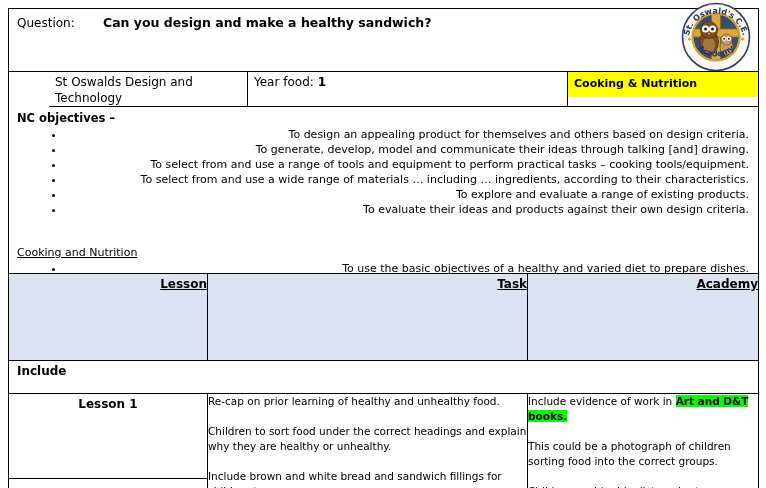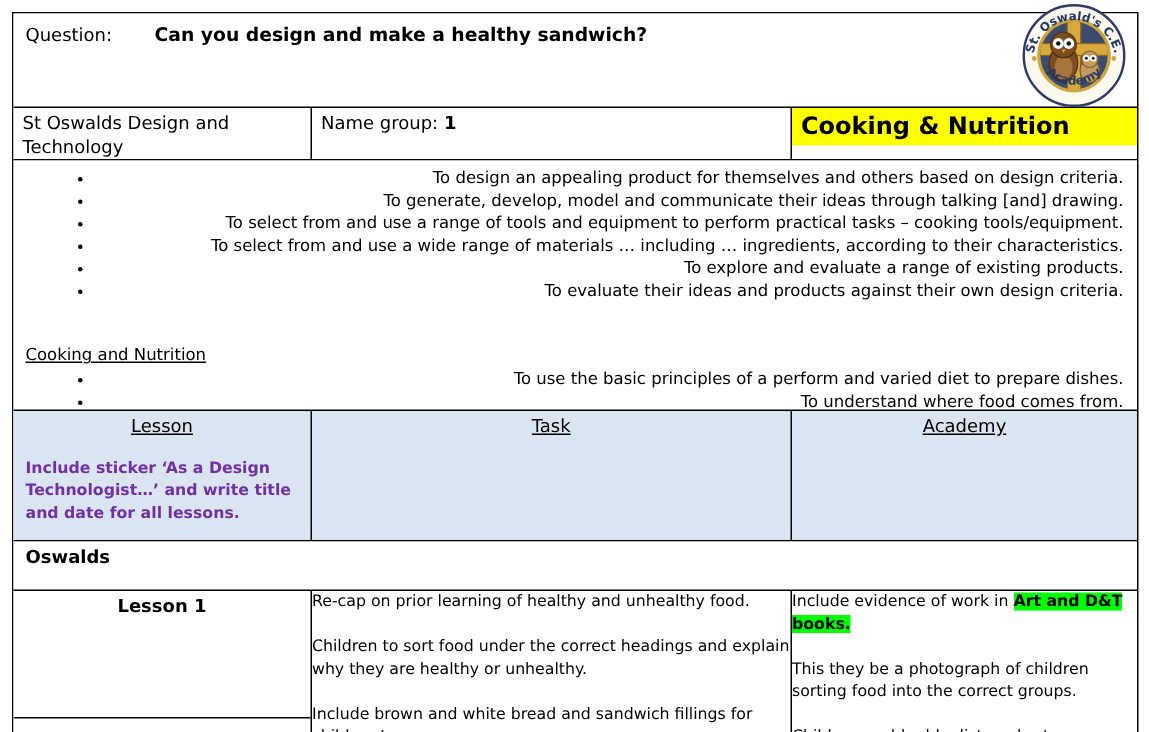--- a/index.html
+++ b/index.html
@@ -26,36 +26,36 @@
   .r1 { height: 62px; padding: 6px 8px; position: relative; }
   .hdr-line { display: flex; align-items: baseline; font-size: 12px; }
   .hdr-line + .hdr-line { margin-top: 13px; flex-direction: column; }
   .hdr-label { min-width: 74px; }
   .hdr-value { font-weight: bold; font-size: 12.5px; margin-left: 12px; }
 
   
   .logo { position: absolute; left: 681px; top: 2px; width: 70px; height: 70px; z-index: 5; }
 
   
-  .r2 { height: 35px; }
+  .r2 { height: 35px; margin-left: 40px; }
   .r2 .cell { padding: 2px 6px; font-size: 12px; line-height: 16px; }
   .strand-cell { padding: 0 !important; }
-  .strand-hl { background: #ffff00; font-weight: bold; padding: 4px 6px 5px; font-size: 16px; }
+  .strand-hl { background: #ffff00; font-weight: bold; padding: 4px 6px 5px; font-size: 11px; }
 
   
   .r3 { height: 166px; padding: 3px 8px; }
   .obj-heading { font-weight: bold; font-size: 11.5px; line-height: 16px; }
   .obj-list { margin: 1px 0 0; padding-left: 48px; }
   .obj-list li { line-height: 15px; font-size: 11px; text-align: right; }
   .obj-subheading { margin-top: 28px; text-decoration: underline; font-size: 11px; line-height: 15px; }
 
   
   .r4 { height: 87px; }
   .r4 .cell { background: #dbe5f1; padding-top: 3px; }
-  .col-head { text-align: center; font-weight: normal; font-size: 12px; text-decoration: underline; }
+  .col-head { text-align: right; font-weight: bold; font-size: 12px; text-decoration: underline; }
   .note {
     margin: 14px 8px 0; font-weight: bold; color: #7030a0;
     font-size: 10.5px; line-height: 15px;
   }
 
   
   .r5 { height: 32px; padding: 3px 8px; font-weight: bold; font-size: 12px; }
 
   
   .r6 { height: 140px; border-bottom: none; }
@@ -79,75 +79,75 @@
         </div>
       </div>
     </div>
 
     <div class="row r2">
       <div class="cell c1">
         <div>St Oswalds Design and Technology</div>
 
       </div>
       <div class="cell c2">
-        <span>Name group:</span>
+        <span>Year food:</span>
         <b>1</b>
       </div>
       <div class="cell c3 strand-cell">
         <div class="strand-hl">Cooking &amp; Nutrition</div>
       </div>
     </div>
 
     <div class="row">
       <div class="cell r3" style="width:748px">
+        <div class="obj-heading">NC objectives –</div>
         <ul class="obj-list">
           <li>To design an appealing product for themselves and others based on design criteria.</li>
           <li>To generate, develop, model and communicate their ideas through talking [and] drawing.</li>
           <li>To select from and use a range of tools and equipment to perform practical tasks – cooking tools/equipment.</li>
           <li>To select from and use a wide range of materials … including … ingredients, according to their characteristics.</li>
           <li>To explore and evaluate a range of existing products.</li>
           <li>To evaluate their ideas and products against their own design criteria.</li>
         </ul>
         <div class="obj-subheading">Cooking and Nutrition</div>
         <ul class="obj-list">
-          <li>To use the basic principles of a perform and varied diet to prepare dishes.</li>
+          <li>To use the basic objectives of a healthy and varied diet to prepare dishes.</li>
           <li>To understand where food comes from.</li>
         </ul>
       </div>
     </div>
 
     <div class="row r4">
       <div class="cell c1">
         <div class="col-head">Lesson</div>
-        <div class="note">Include sticker ‘As a Design Technologist…’ and write title and date for all lessons.</div>
       </div>
       <div class="cell c2">
         <div class="col-head">Task</div>
       </div>
       <div class="cell c3">
         <div class="col-head">Academy</div>
       </div>
     </div>
 
     <div class="row">
-      <div class="cell r5" style="width:748px">Oswalds</div>
+      <div class="cell r5" style="width:748px">Include</div>
     </div>
 
     <div class="row r6">
       <div class="cell c1">
         <div class="lesson-label-box">Lesson 1</div>
       </div>
       <div class="cell c2 body-text">
         <p>Re-cap on prior learning of healthy and unhealthy food.</p>
         <p>Children to sort food under the correct headings and explain why they are healthy or unhealthy.</p>
         <p>Include brown and white bread and sandwich fillings for children to</p>
       </div>
       <div class="cell c3 body-text">
         <p><span>Include evidence of work in </span><span class="green-hl">Art and D&amp;T books.</span></p>
-        <p>This they be a photograph of children sorting food into the correct groups.</p>
+        <p>This could be a photograph of children sorting food into the correct groups.</p>
         <p>Children could add a list or short explanation of</p>
       </div>
     </div>
 
   </div>
 
   <svg class="logo" viewBox="0 0 70 70">
     <defs>
       <clipPath id="innerClip">
           <circle cx="35" cy="35" r="22.5"></circle>

